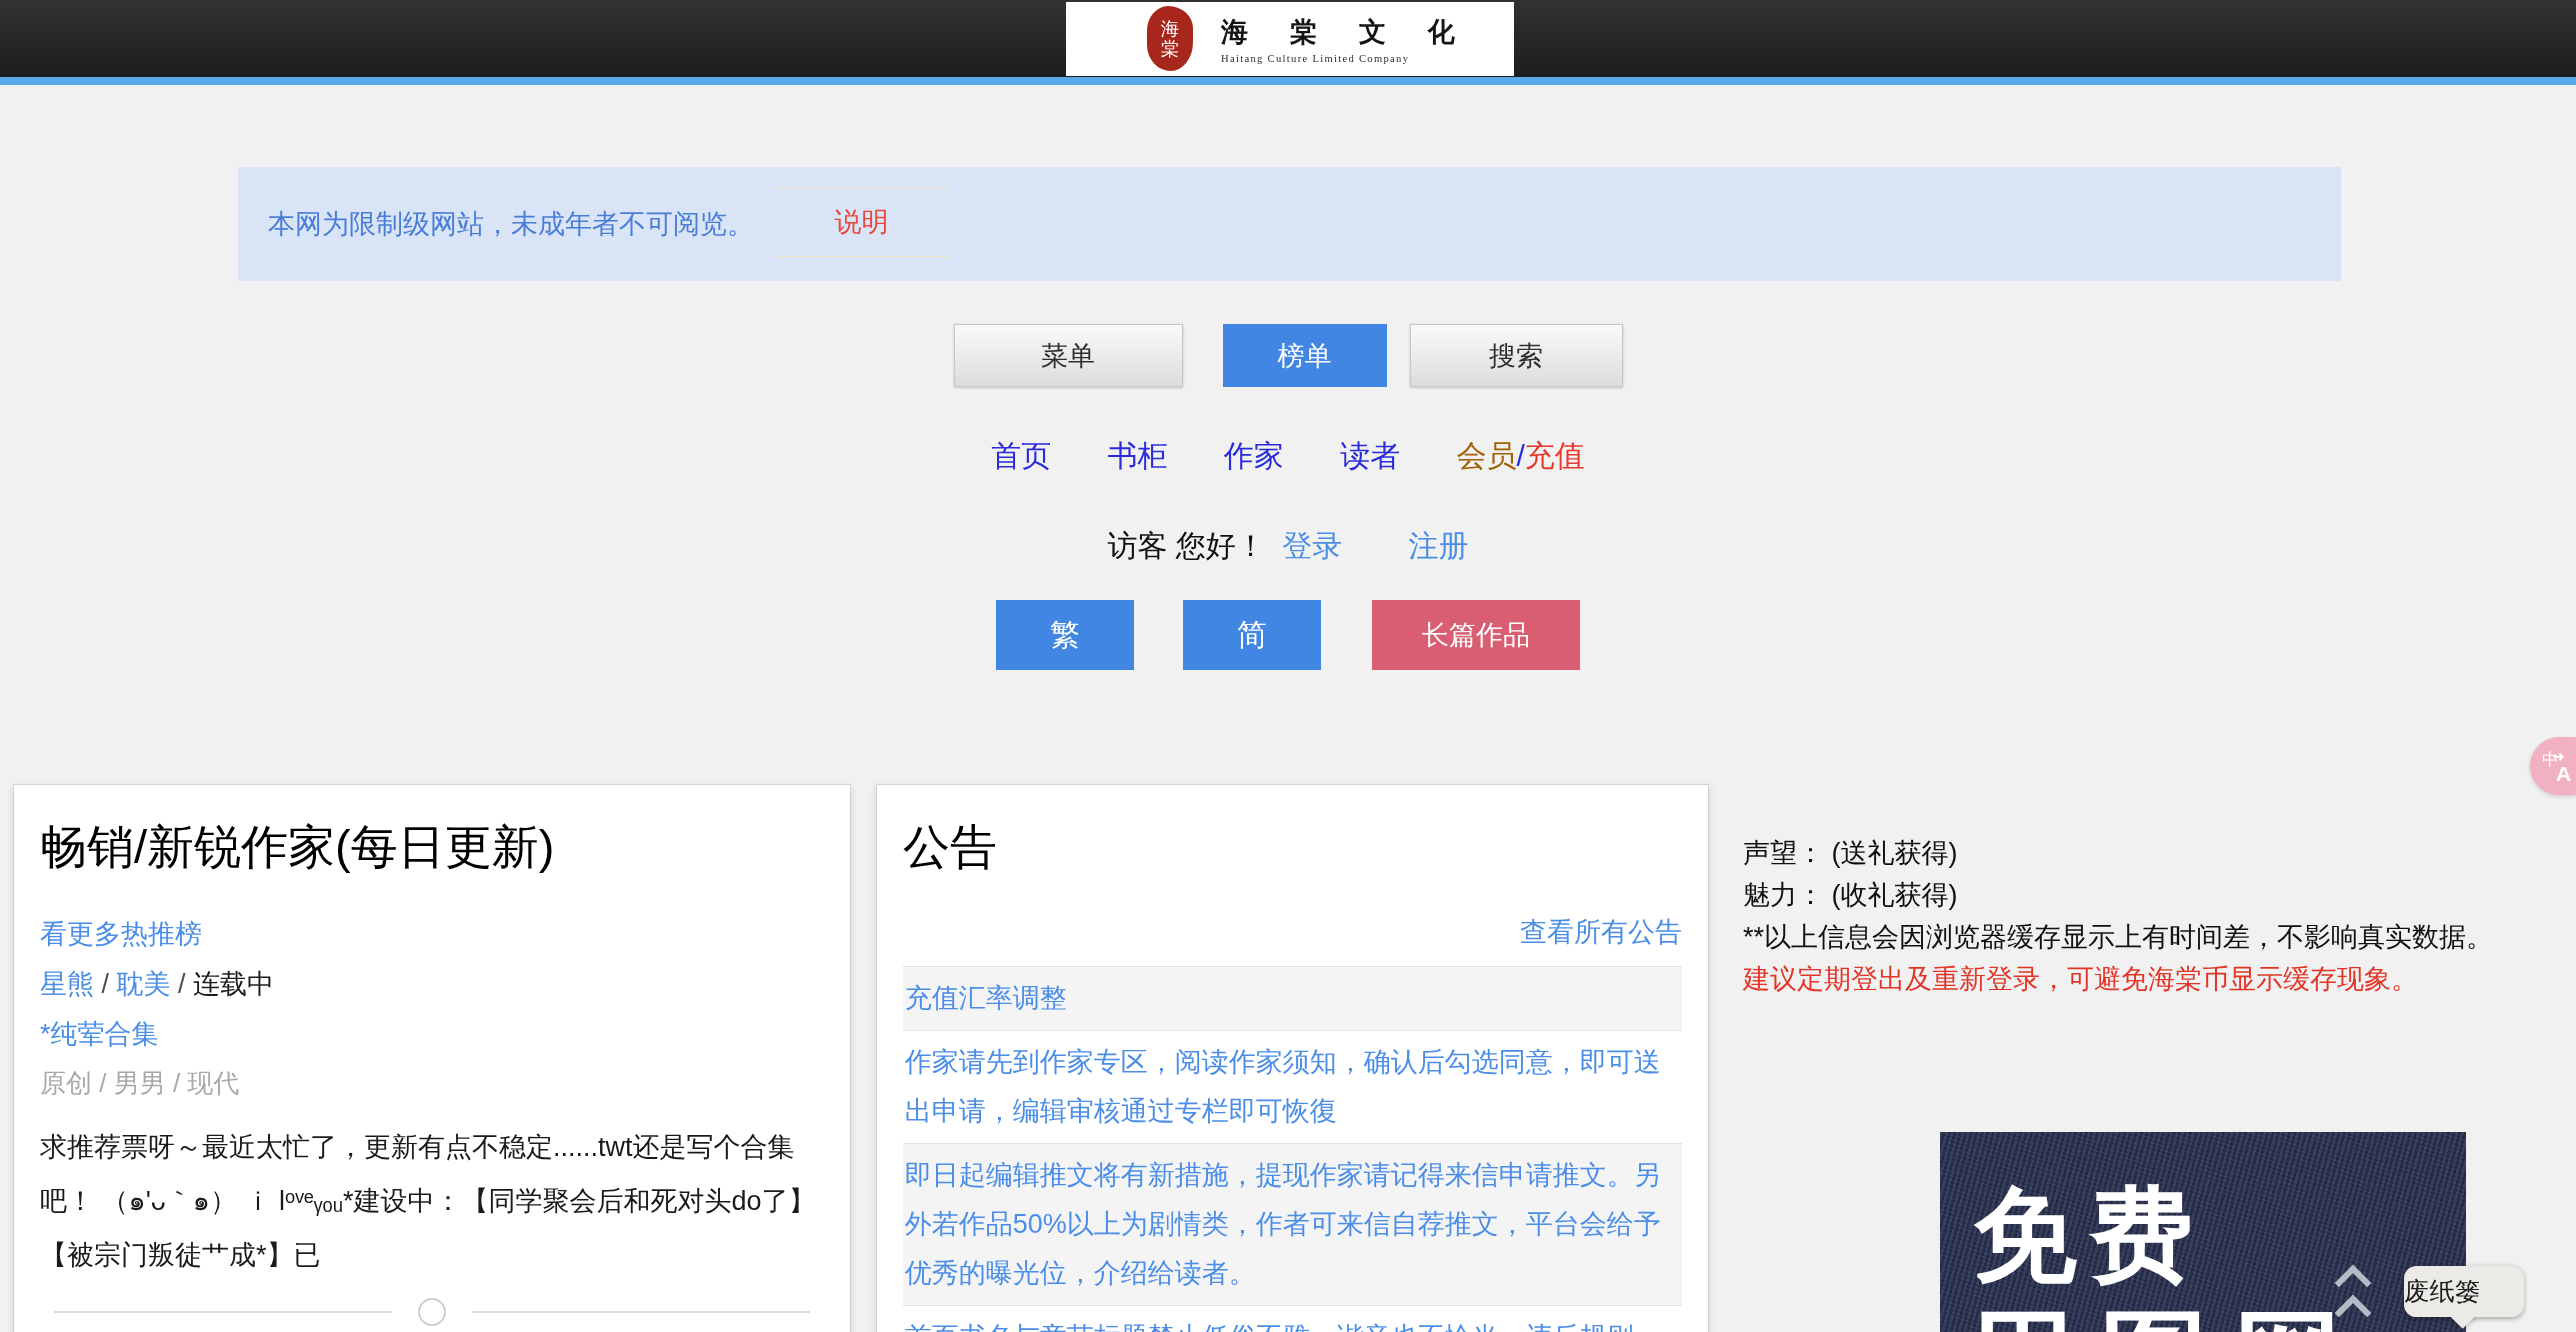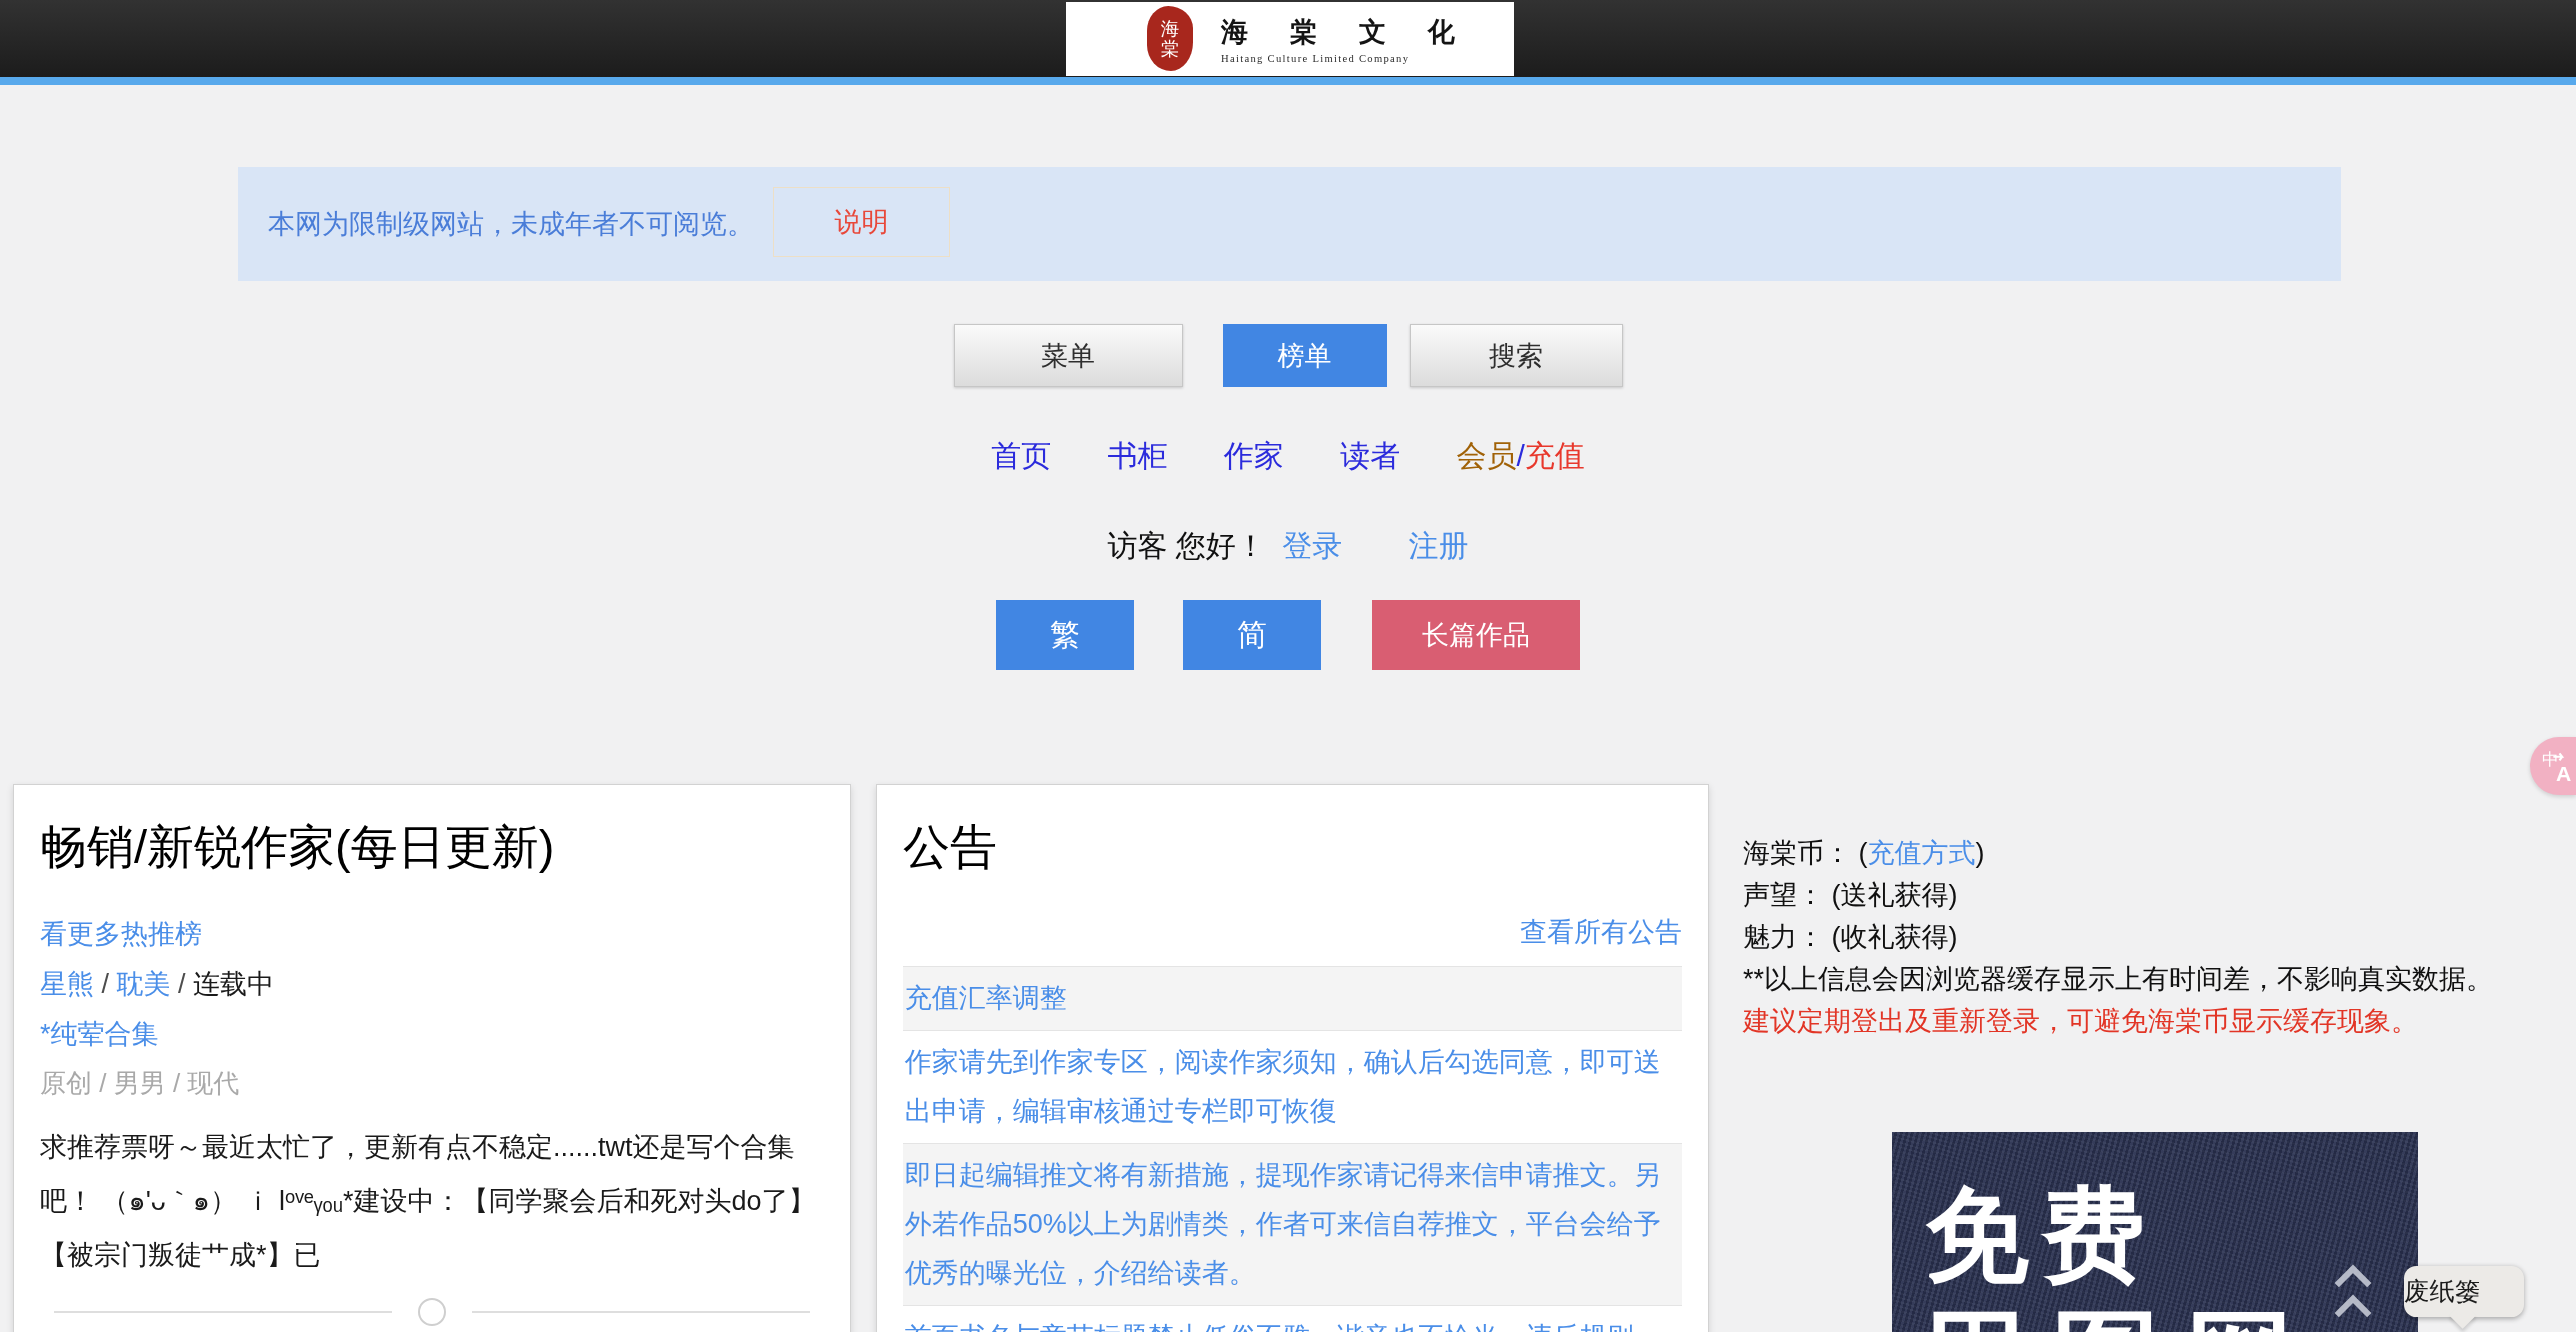--- a/index.html
+++ b/index.html
@@ -122,21 +122,21 @@
 
   
   .info-col {
     position:absolute; left:1743px; top:832px; width:791px;
     font-size:27px; line-height:42px; color:#101010;
   }
   .info-col .warning { color:#e23526; }
 
   
   .banner {
-    position:absolute; left:1892px; top:1132px; width:526px; height:201px;
+    position:absolute; left:1940px; top:1132px; width:526px; height:201px;
     overflow:hidden; cursor:pointer;
     background:
       repeating-linear-gradient(105deg, rgba(255,255,255,.05) 0 2.6px, rgba(0,0,0,.14) 2.6px 5.3px),
       repeating-linear-gradient(15deg, rgba(255,255,255,.04) 0 1.8px, rgba(0,0,0,0) 1.8px 4.4px),
       #2a3150;
     font-family: Liberation Mono, monospace;
   }
   .banner-line1 {
     position:absolute; left:33px; top:35px;
     font-size:104px; font-weight:bold; color:#fff; letter-spacing:12.3px; white-space:nowrap;
@@ -259,23 +259,20 @@
   </div>
   <div class="ann-list">
     <div class="ann-item alt">充值汇率调整</div>
     <div class="ann-item">作家请先到作家专区，阅读作家须知，确认后勾选同意，即可送出申请，编辑审核通过专栏即可恢復</div>
     <div class="ann-item alt">即日起编辑推文将有新措施，提现作家请记得来信申请推文。另外若作品50%以上为剧情类，作者可来信自荐推文，平台会给予优秀的曝光位，介绍给读者。</div>
     <div class="ann-item">首页书名与章节标题禁止低俗不雅，谐音也不恰当，违反规则</div>
   </div>
 </div>
 
 <div class="info-col">
-  <div>
-    <span>海棠币： (</span><span class="blue-link">充值方式</span><span>)</span>
-  </div>
   <div>声望： (送礼获得)</div>
   <div>魅力： (收礼获得)</div>
   <div>**以上信息会因浏览器缓存显示上有时间差，不影响真实数据。</div>
   <div class="warning">建议定期登出及重新登录，可避免海棠币显示缓存现象。</div>
 </div>
 
 <div class="banner">
   <div class="banner-line1">免费</div>
   <div class="banner-line2">用图网</div>
 </div>

